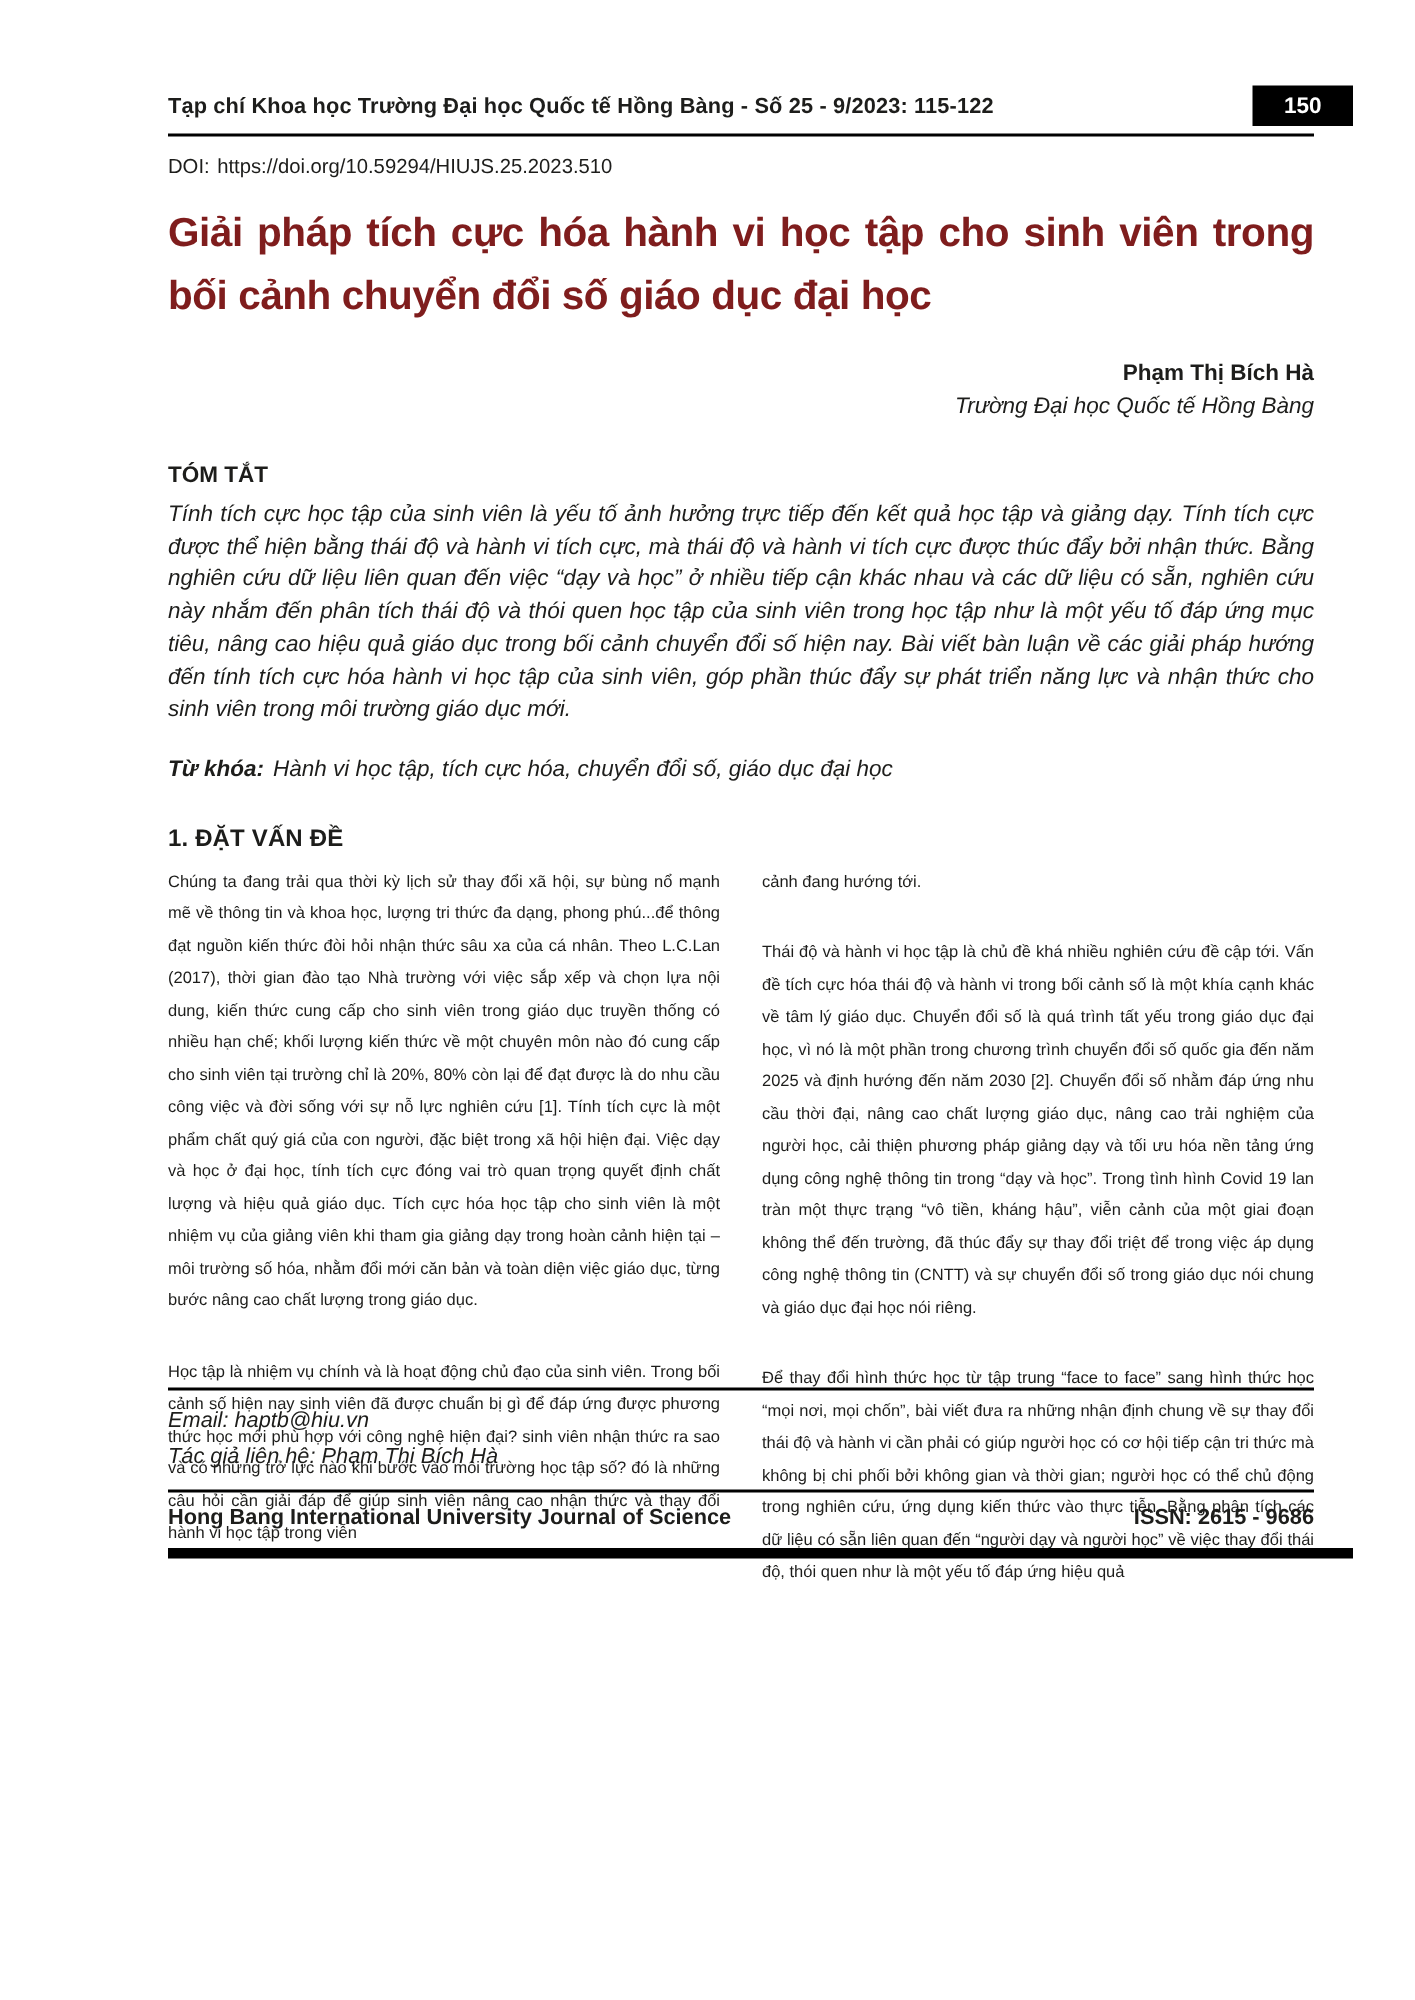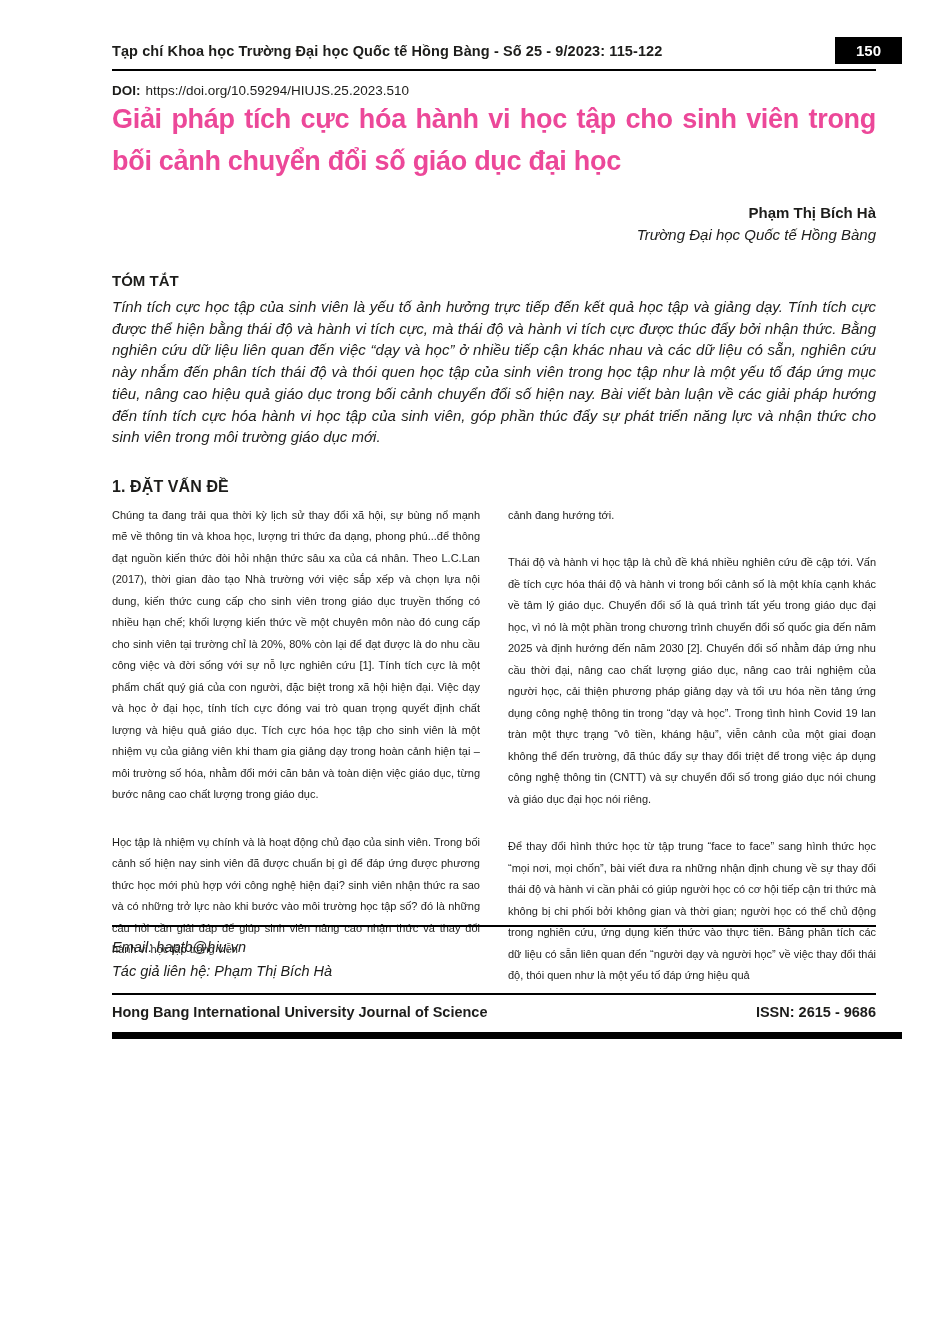--- a/index.html
+++ b/index.html
@@ -5,39 +5,40 @@
 <style>
   * { margin:0; padding:0; box-sizing:border-box; }
   html,body { background:#ffffff; }
   .page {
     position:relative;
     width:943px; height:1080px;
     margin:0 auto;
     background:#ffffff;
     color:#1d1d1b;
     font-family:"Liberation Sans","DejaVu Sans",sans-serif;
-    padding:37px 67px 0 112px;
+    padding:57px 67px 0 112px;
     overflow:hidden;
   }
   
   .header-row { display:flex; justify-content:space-between; align-items:center; }
   .journal-line { font-weight:bold; font-size:14.5px; letter-spacing:0.1px; }
   .page-num-box {
     background:#000; color:#fff; font-weight:bold; font-size:15px;
     padding:5px 21px; margin-right:-26px; flex:0 0 auto;
   }
   .header-rule { height:2px; background:#000; margin-top:5px; }
   .doi-line { margin-top:12px; font-size:13.5px; }
-  .doi-label { font-weight:bold; margin-right:5px; }
+  .doi-label { font-weight:normal; margin-right:5px; }
   
   .article-title {
+    margin-top:16px;
     font-size:27px; font-weight:bold; line-height:42px;
     letter-spacing:-0.3px;
     text-align:justify;
-    color:#ec4899;
+    color:#7f1d1d;
   }
   .author-block { margin-top:20px; text-align:right; font-size:15px; line-height:22px; }
   .author-name { font-weight:bold; }
   .affiliation { font-style:italic; }
   
   .abstract-heading { margin-top:26px; font-size:15px; font-weight:bold; }
   .abstract-body {
     margin-top:7px; font-style:italic; font-size:15px; line-height:21.7px;
     text-align:justify;
   }
@@ -77,20 +78,23 @@
   <h1 class="article-title">Giải pháp tích cực hóa hành vi học tập cho sinh viên trong bối cảnh chuyển đổi số giáo dục đại học</h1>
 
   <div class="author-block">
     <div class="author-name">Phạm Thị Bích Hà</div>
     <div class="affiliation">Trường Đại học Quốc tế Hồng Bàng</div>
   </div>
 
   <div class="abstract-heading">TÓM TẮT</div>
   <div class="abstract-body">Tính tích cực học tập của sinh viên là yếu tố ảnh hưởng trực tiếp đến kết quả học tập và giảng dạy. Tính tích cực được thể hiện bằng thái độ và hành vi tích cực, mà thái độ và hành vi tích cực được thúc đẩy bởi nhận thức. Bằng nghiên cứu dữ liệu liên quan đến việc “dạy và học” ở nhiều tiếp cận khác nhau và các dữ liệu có sẵn, nghiên cứu này nhắm đến phân tích thái độ và thói quen học tập của sinh viên trong học tập như là một yếu tố đáp ứng mục tiêu, nâng cao hiệu quả giáo dục trong bối cảnh chuyển đổi số hiện nay. Bài viết bàn luận về các giải pháp hướng đến tính tích cực hóa hành vi học tập của sinh viên, góp phần thúc đẩy sự phát triển năng lực và nhận thức cho sinh viên trong môi trường giáo dục mới.</div>
 
+  <div class="keywords-line">
+    <span class="keywords-label">Từ khóa:</span><span>Hành vi học tập, tích cực hóa, chuyển đổi số, giáo dục đại học</span>
+  </div>
 
   <div class="section-heading">1. ĐẶT VẤN ĐỀ</div>
 
   <div class="columns">
     <div class="col">
       <p>Chúng ta đang trải qua thời kỳ lịch sử thay đổi xã hội, sự bùng nổ mạnh mẽ về thông tin và khoa học, lượng tri thức đa dạng, phong phú...để thông đạt nguồn kiến thức đòi hỏi nhận thức sâu xa của cá nhân. Theo L.C.Lan (2017), thời gian đào tạo Nhà trường với việc sắp xếp và chọn lựa nội dung, kiến thức cung cấp cho sinh viên trong giáo dục truyền thống có nhiều hạn chế; khối lượng kiến thức về một chuyên môn nào đó cung cấp cho sinh viên tại trường chỉ là 20%, 80% còn lại để đạt được là do nhu cầu công việc và đời sống với sự nỗ lực nghiên cứu [1]. Tính tích cực là một phẩm chất quý giá của con người, đặc biệt trong xã hội hiện đại. Việc dạy và học ở đại học, tính tích cực đóng vai trò quan trọng quyết định chất lượng và hiệu quả giáo dục. Tích cực hóa học tập cho sinh viên là một nhiệm vụ của giảng viên khi tham gia giảng dạy trong hoàn cảnh hiện tại – môi trường số hóa, nhằm đổi mới căn bản và toàn diện việc giáo dục, từng bước nâng cao chất lượng trong giáo dục.</p>
       <p>Học tập là nhiệm vụ chính và là hoạt động chủ đạo của sinh viên. Trong bối cảnh số hiện nay sinh viên đã được chuẩn bị gì để đáp ứng được phương thức học mới phù hợp với công nghệ hiện đại? sinh viên nhận thức ra sao và có những trở lực nào khi bước vào môi trường học tập số? đó là những câu hỏi cần giải đáp để giúp sinh viên nâng cao nhận thức và thay đổi hành vi học tập trong viễn</p>
     </div>
     <div class="col">
       <p>cảnh đang hướng tới.</p>

